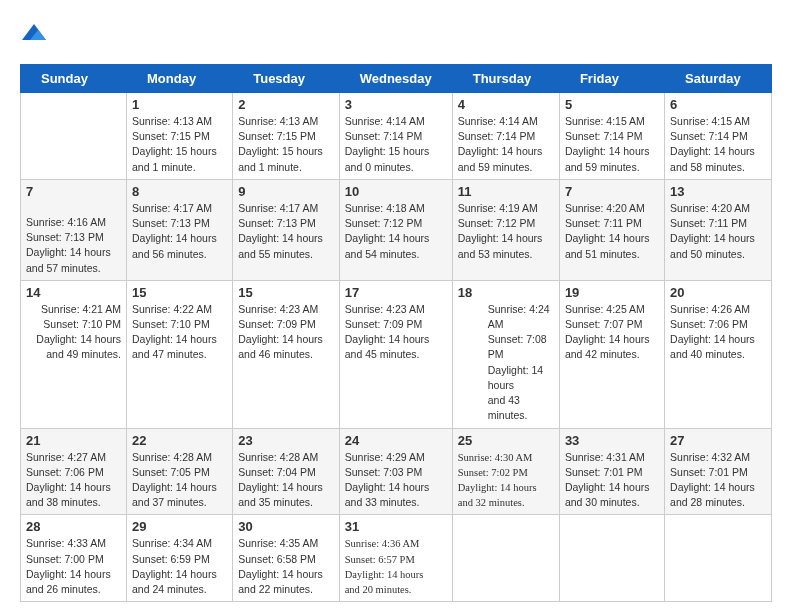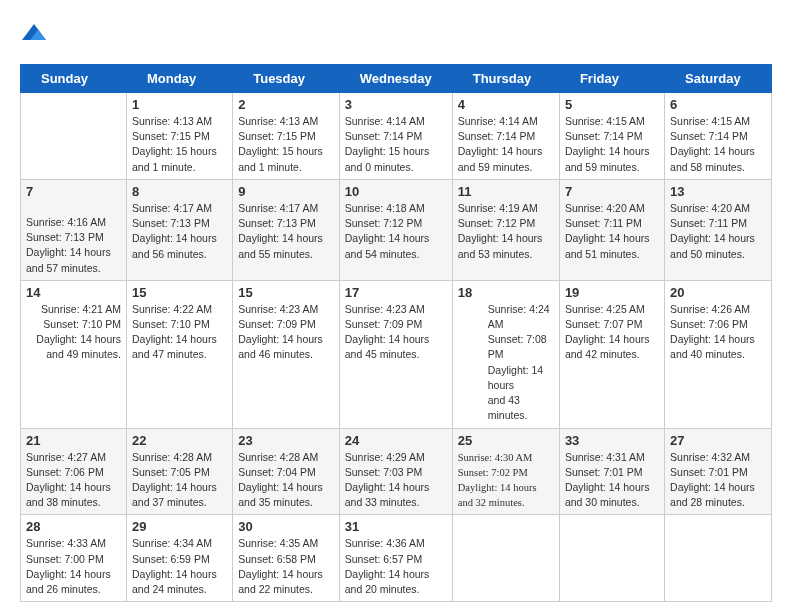--- a/index.html
+++ b/index.html
@@ -337,21 +337,21 @@
         </td>
         <td>
           <span class="day-number">30</span>
           <div class="day-info" style="white-space: pre-line;">Sunrise: 4:35 AM
 Sunset: 6:58 PM
 Daylight: 14 hours
 and 22 minutes.</div>
         </td>
         <td>
           <span class="day-number">31</span>
-          <div class="day-info" style="white-space: pre-line;">Sunrise: 4:36 AM
+          <div class="day-info" style="white-space: pre-line; font-family: Liberation Serif, serif;">Sunrise: 4:36 AM
 Sunset: 6:57 PM
 Daylight: 14 hours
 and 20 minutes.</div>
         </td>
         <td class="empty-cell"></td>
         <td class="empty-cell"></td>
         <td class="empty-cell"></td>
       </tr>
     </tbody>
 </table>

